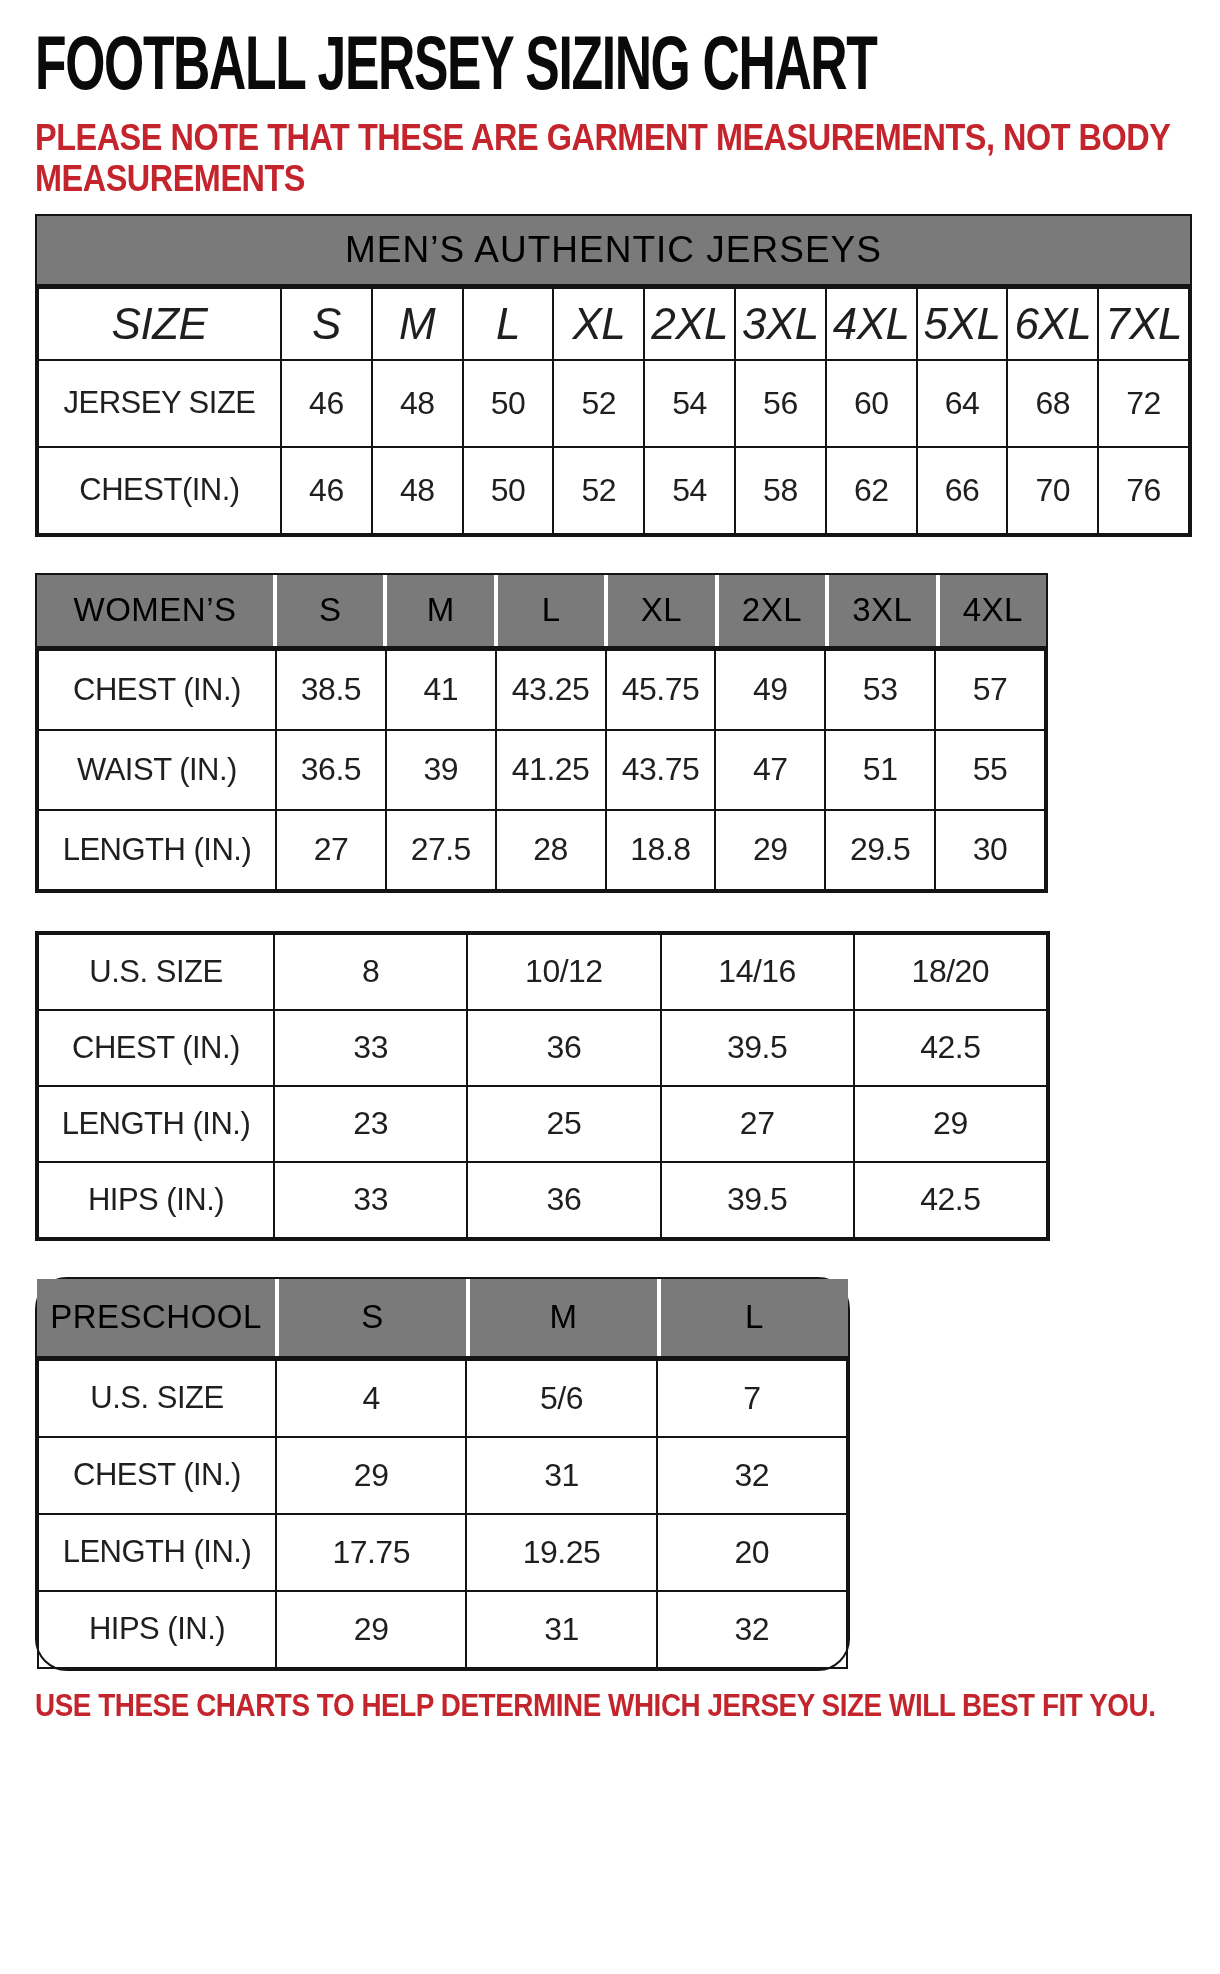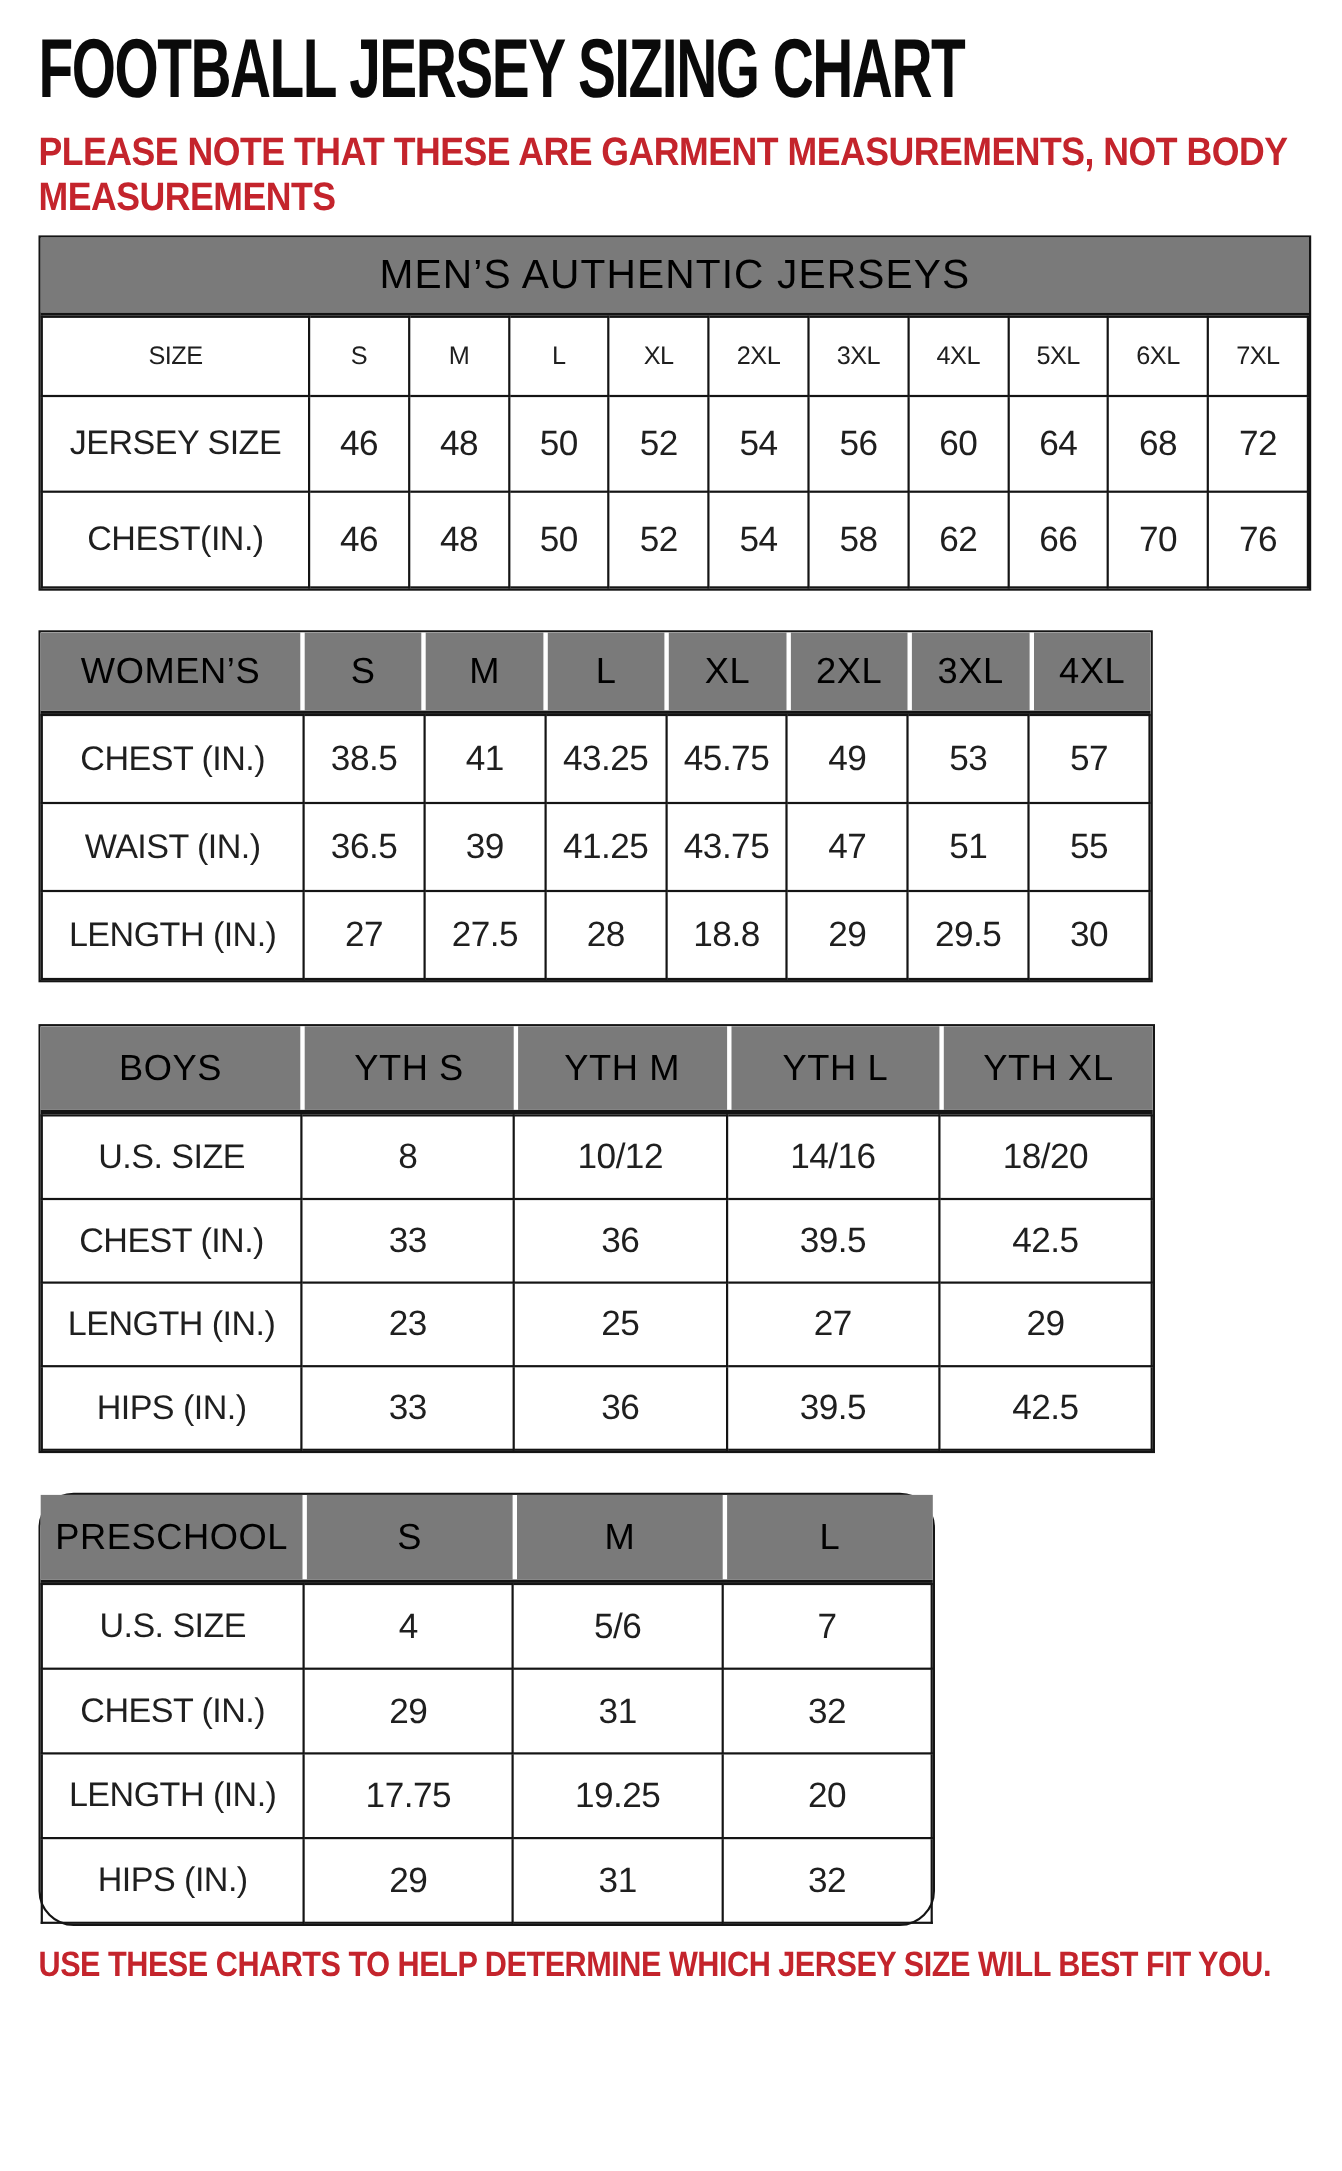--- a/index.html
+++ b/index.html
@@ -52,21 +52,21 @@
     border:2px solid var(--ink);text-align:center;vertical-align:middle;
     font-size:32px;letter-spacing:-0.5px;padding:0;
   }
   td.label{white-space:pre-line;font-size:31px;line-height:1.1;}
   .tbl-mens td.label{width:243px;}
   .tbl-womens td.label{width:238px;}
   .tbl-boys td.label{width:236px;}
   .tbl-preschool td.label{width:238px;}
 
   .tbl-mens td{height:87px;}
-  .tbl-mens tr.colhead td{height:72px;font-size:23px;}
+  .tbl-mens tr.colhead td{height:72px;font-size:44px;font-style:italic;}
   .tbl-womens td{height:80px;}
   .tbl-boys td{height:76px;}
   .tbl-preschool td{height:77px;}
 
   .footer{
     margin:16px 0 0 0;color:var(--red);font-weight:bold;
     font-size:32px;letter-spacing:-0.5px;white-space:nowrap;
     transform:scaleX(0.87);transform-origin:0 0;
   }
 </style>
@@ -172,27 +172,20 @@
             <td class="value">18.8</td>
             <td class="value">29</td>
             <td class="value">29.5</td>
             <td class="value">30</td>
           </tr>
         </tbody>
       </table>
     </section>
 
   <section class="tbl tbl-boys">
-      <div class="banner">
-        <div class="bcell first">BOYS</div>
-        <div class="bcell">YTH S</div>
-        <div class="bcell">YTH M</div>
-        <div class="bcell">YTH L</div>
-        <div class="bcell">YTH XL</div>
-      </div>
       <table>
         <tbody>
           <tr>
             <td class="label">U.S. SIZE</td>
             <td class="value">8</td>
             <td class="value">10/12</td>
             <td class="value">14/16</td>
             <td class="value">18/20</td>
           </tr>
           <tr>

